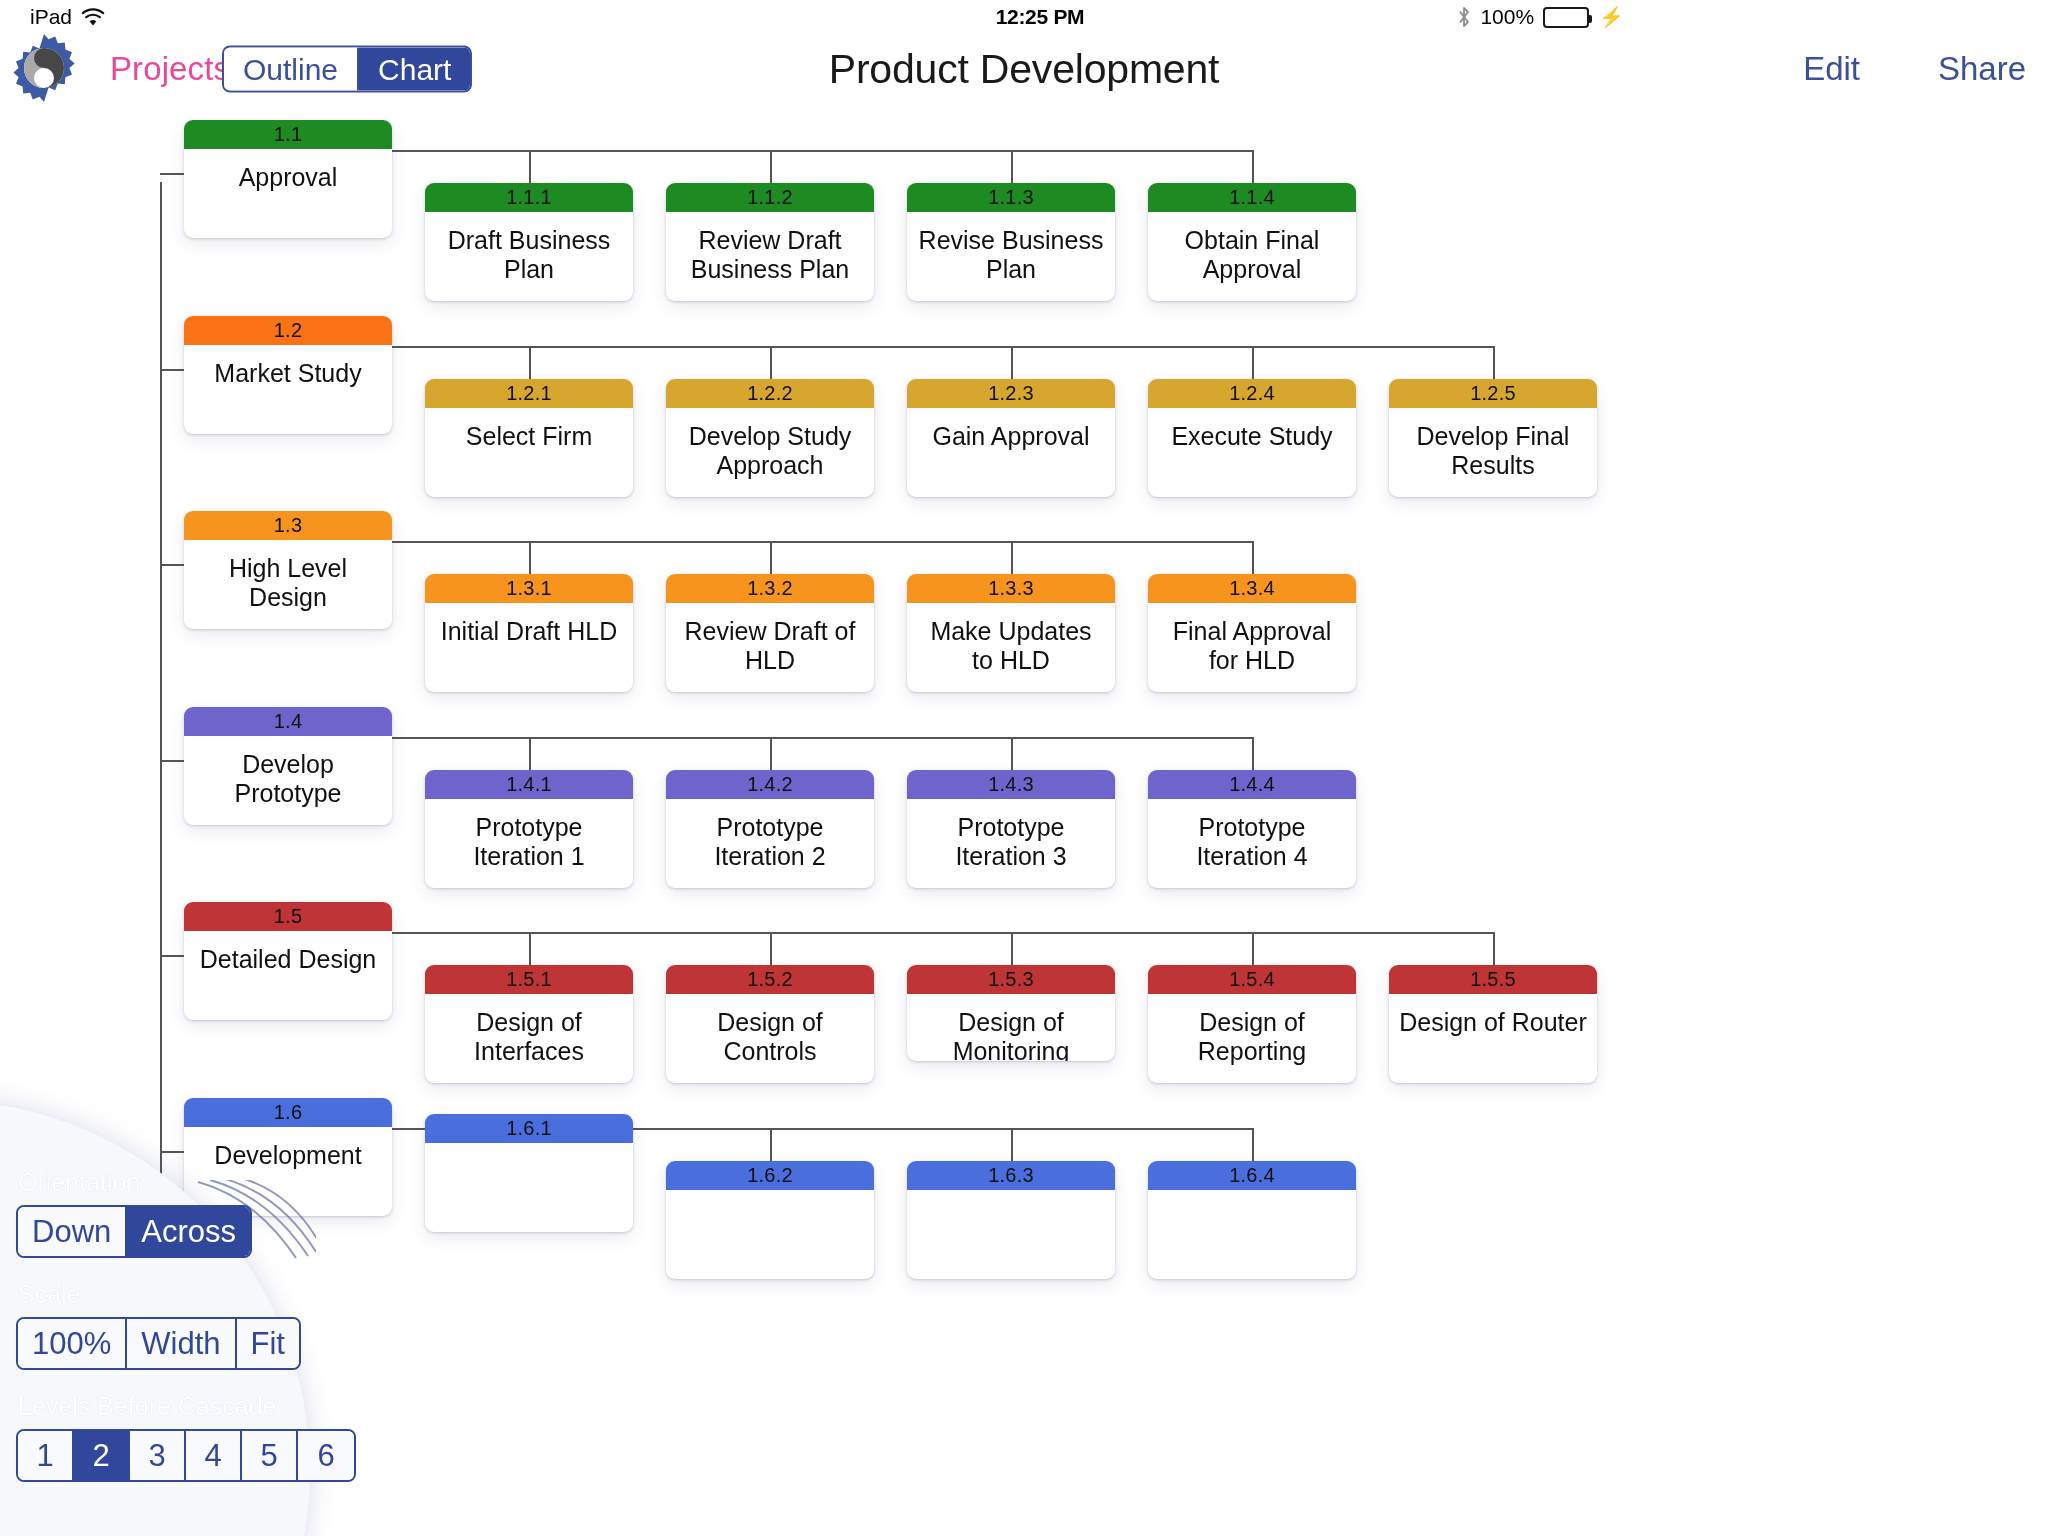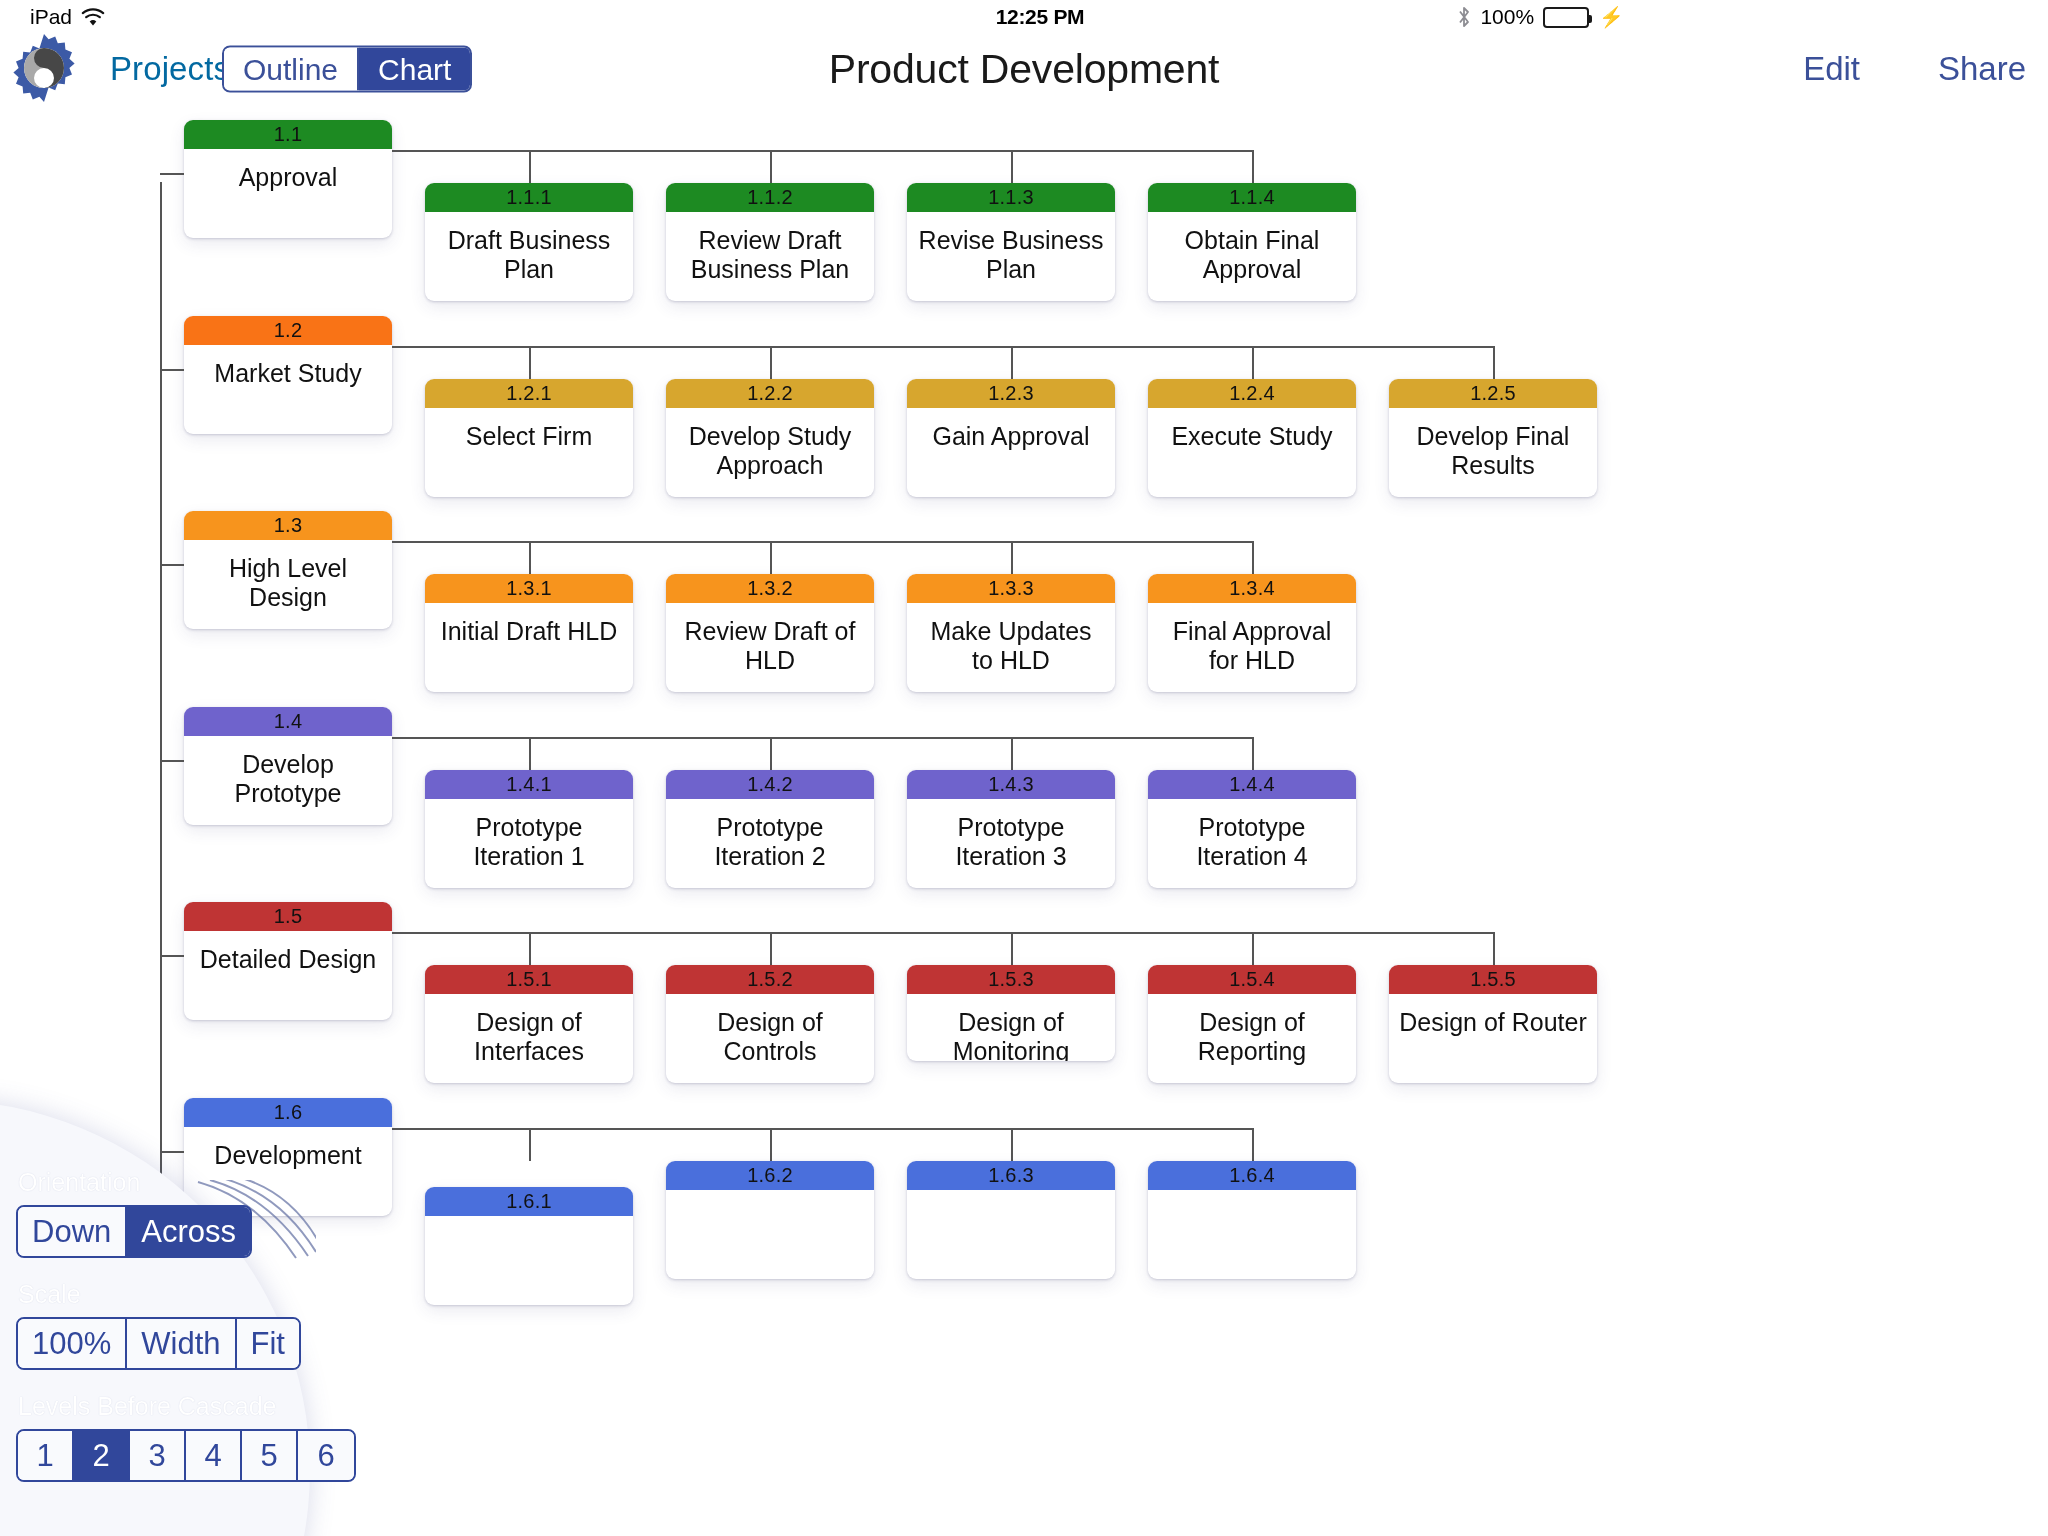--- a/index.html
+++ b/index.html
@@ -33,21 +33,21 @@
   .bolt { font-size:20px; line-height:1; color:#111; margin-left:1px; }
 
   
   .navbar {
     position:absolute; left:0; top:34px; width:2048px; height:70px;
     display:flex; align-items:center;
   }
   .logo { position:absolute; left:8px; top:-2px; width:72px; height:72px; }
   .nav-projects {
     position:absolute; left:110px; top:50%; transform:translateY(-50%);
-    font-size:33px; color:#0369a1; letter-spacing:0.1px;
+    font-size:33px; color:#ec4899; letter-spacing:0.1px;
   }
   .seg {
     position:absolute; left:222px; top:50%; transform:translateY(-50%);
     display:flex; border:2px solid #3b5099; border-radius:8px; overflow:hidden;
     height:47px;
   }
   .seg-item {
     display:flex; align-items:center; justify-content:center;
     padding:0 19px; font-size:30px; color:#3b5099; background:#fff;
     border-right:2px solid #3b5099; height:100%;
@@ -305,21 +305,21 @@
         <div class="node-head" style="background: rgb(191, 52, 52);">1.5.5</div>
         <div class="node-body">Design of Router</div>
       </div>
       <div class="node" style="left: 184px; top: 994px; width: 208px; height: 118px;">
         <div class="node-head" style="background: rgb(74, 111, 220);">1.6</div>
         <div class="node-body">Development</div>
       </div>
       <div class="conn h" style="left: 160px; top: 1047px; width: 24px;"></div>
       <div class="conn h" style="left: 392px; top: 1024px; width: 860px;"></div>
       <div class="conn v" style="left: 529px; top: 1024px; height: 33px;"></div>
-      <div class="node" style="left: 425px; top: 1083px; width: 208px; height: 118px;">
+      <div class="node" style="left: 425px; top: 1010px; width: 208px; height: 118px;">
         <div class="node-head" style="background: rgb(74, 111, 220);">1.6.1</div>
         <div class="node-body"></div>
       </div>
       <div class="conn v" style="left: 770px; top: 1024px; height: 33px;"></div>
       <div class="node" style="left: 666px; top: 1057px; width: 208px; height: 118px;">
         <div class="node-head" style="background: rgb(74, 111, 220);">1.6.2</div>
         <div class="node-body"></div>
       </div>
       <div class="conn v" style="left: 1011px; top: 1024px; height: 33px;"></div>
       <div class="node" style="left: 907px; top: 1057px; width: 208px; height: 118px;">

